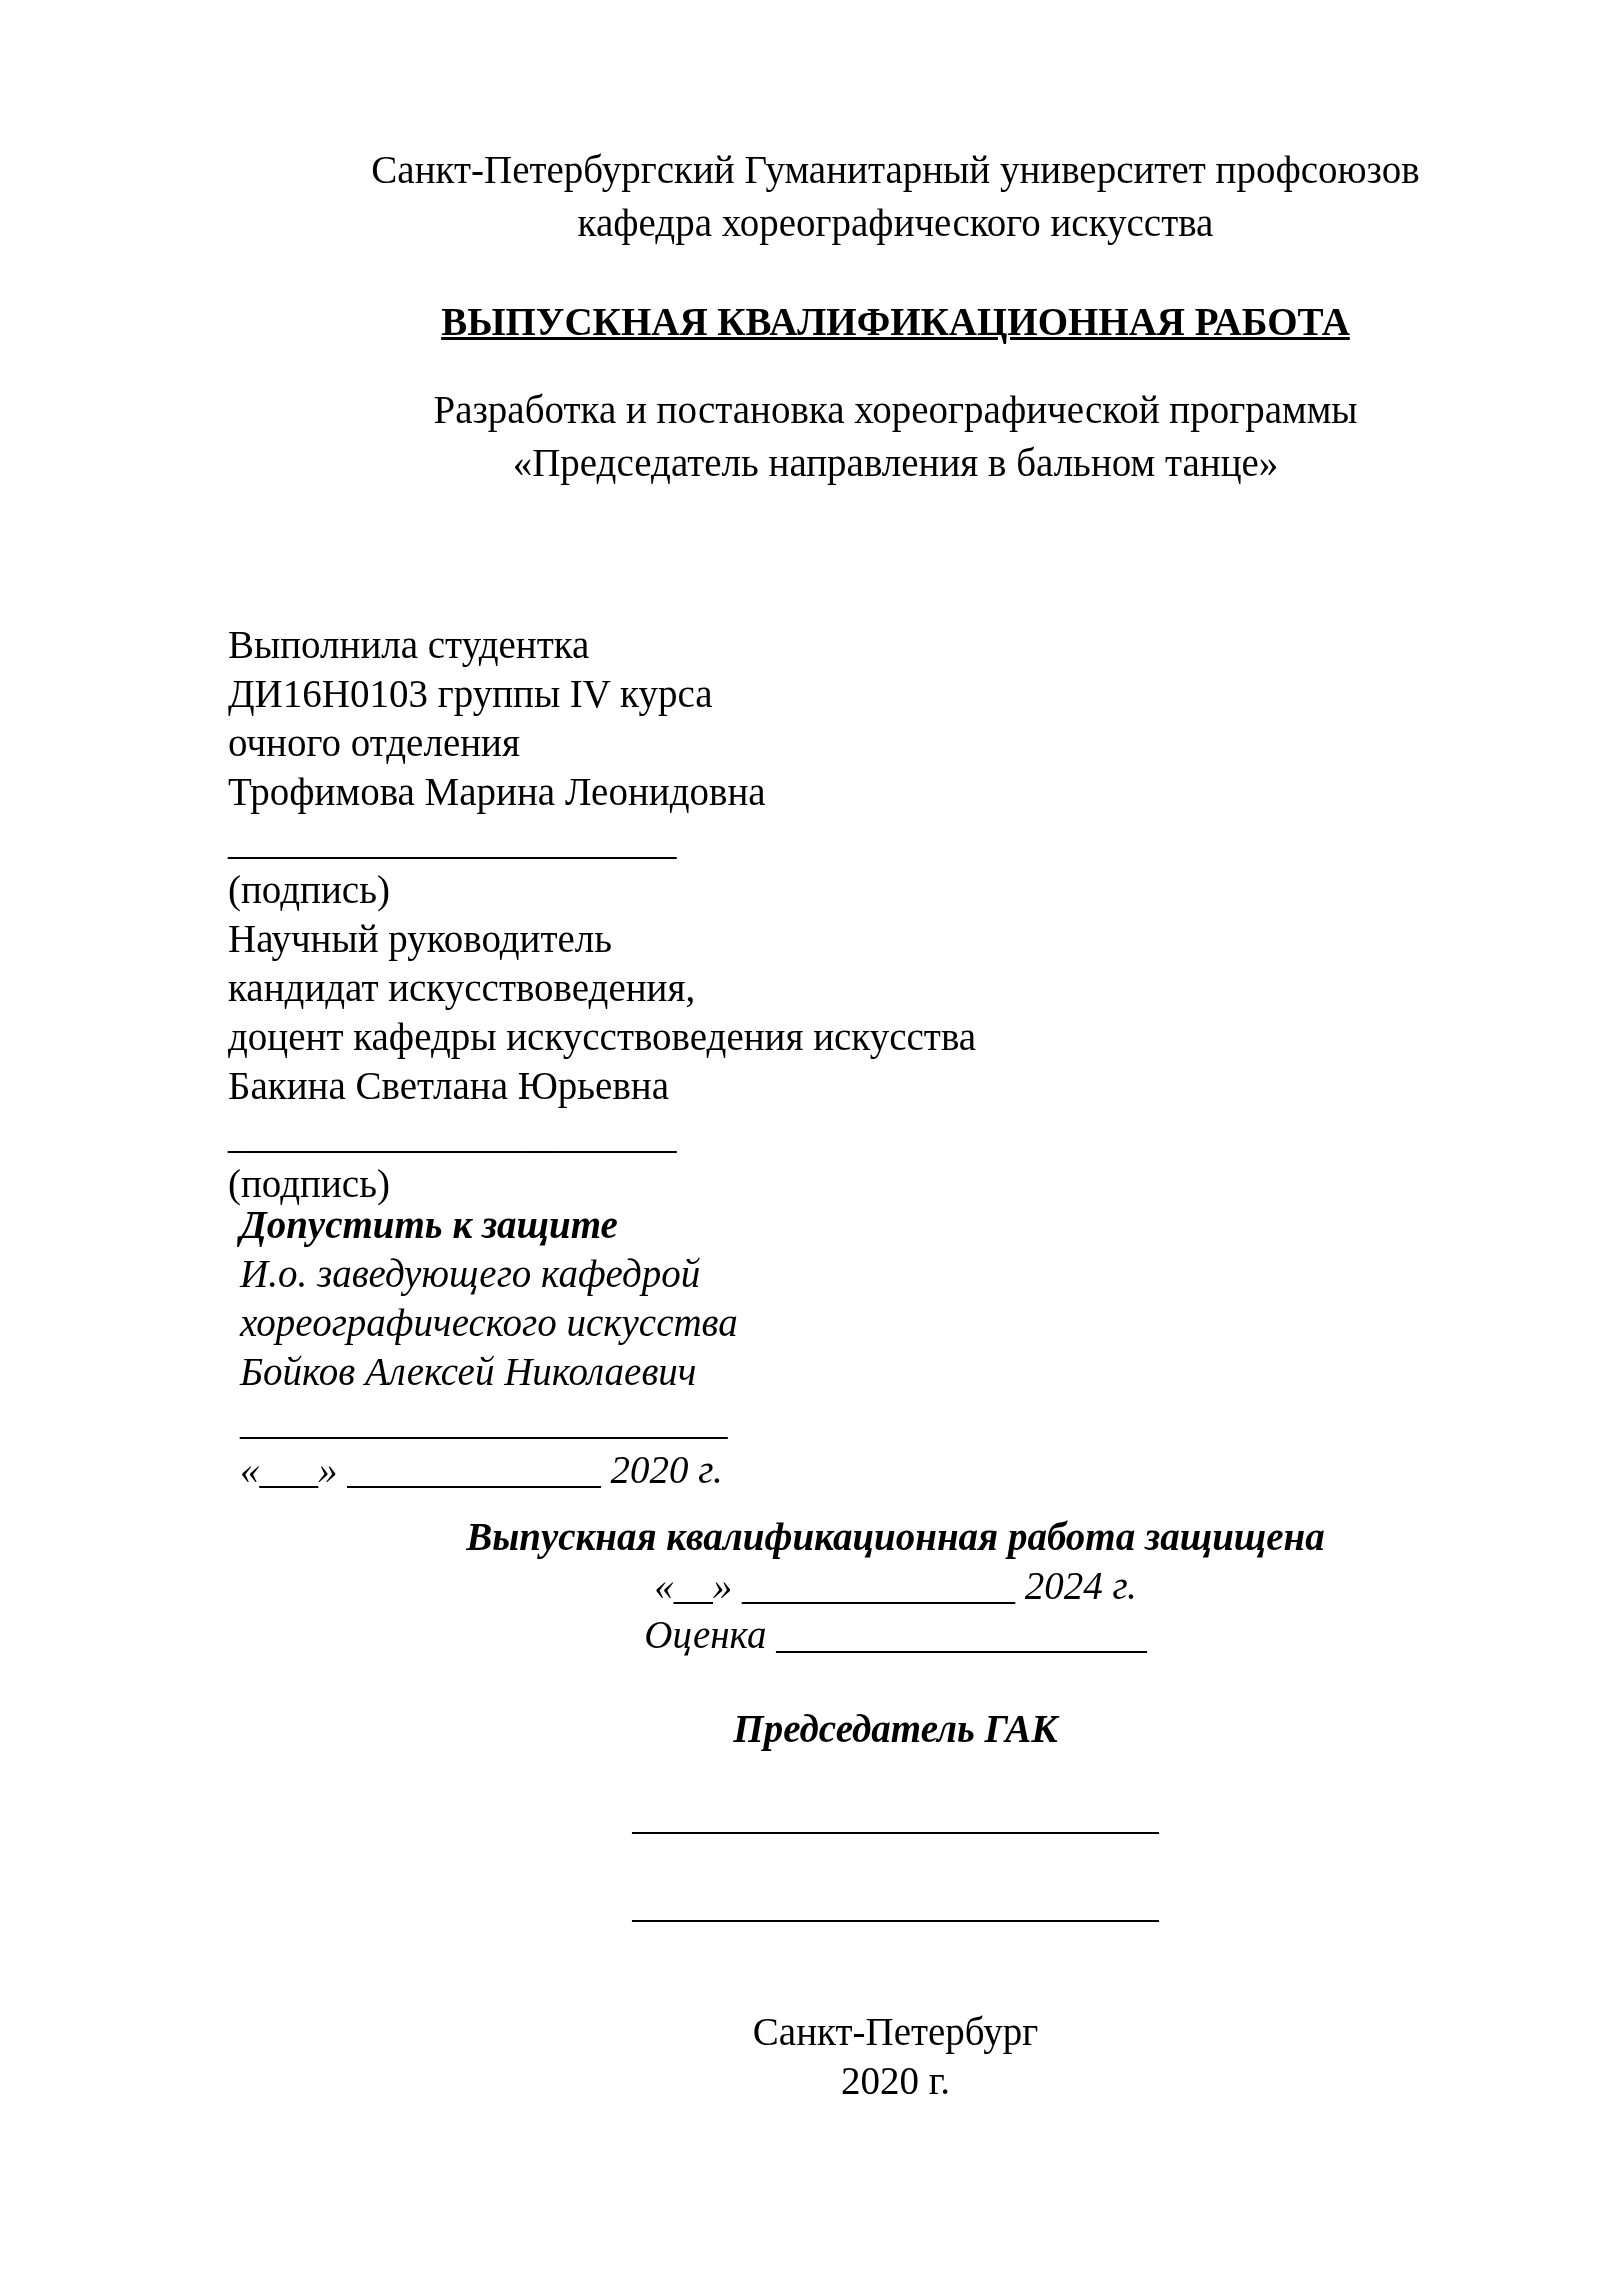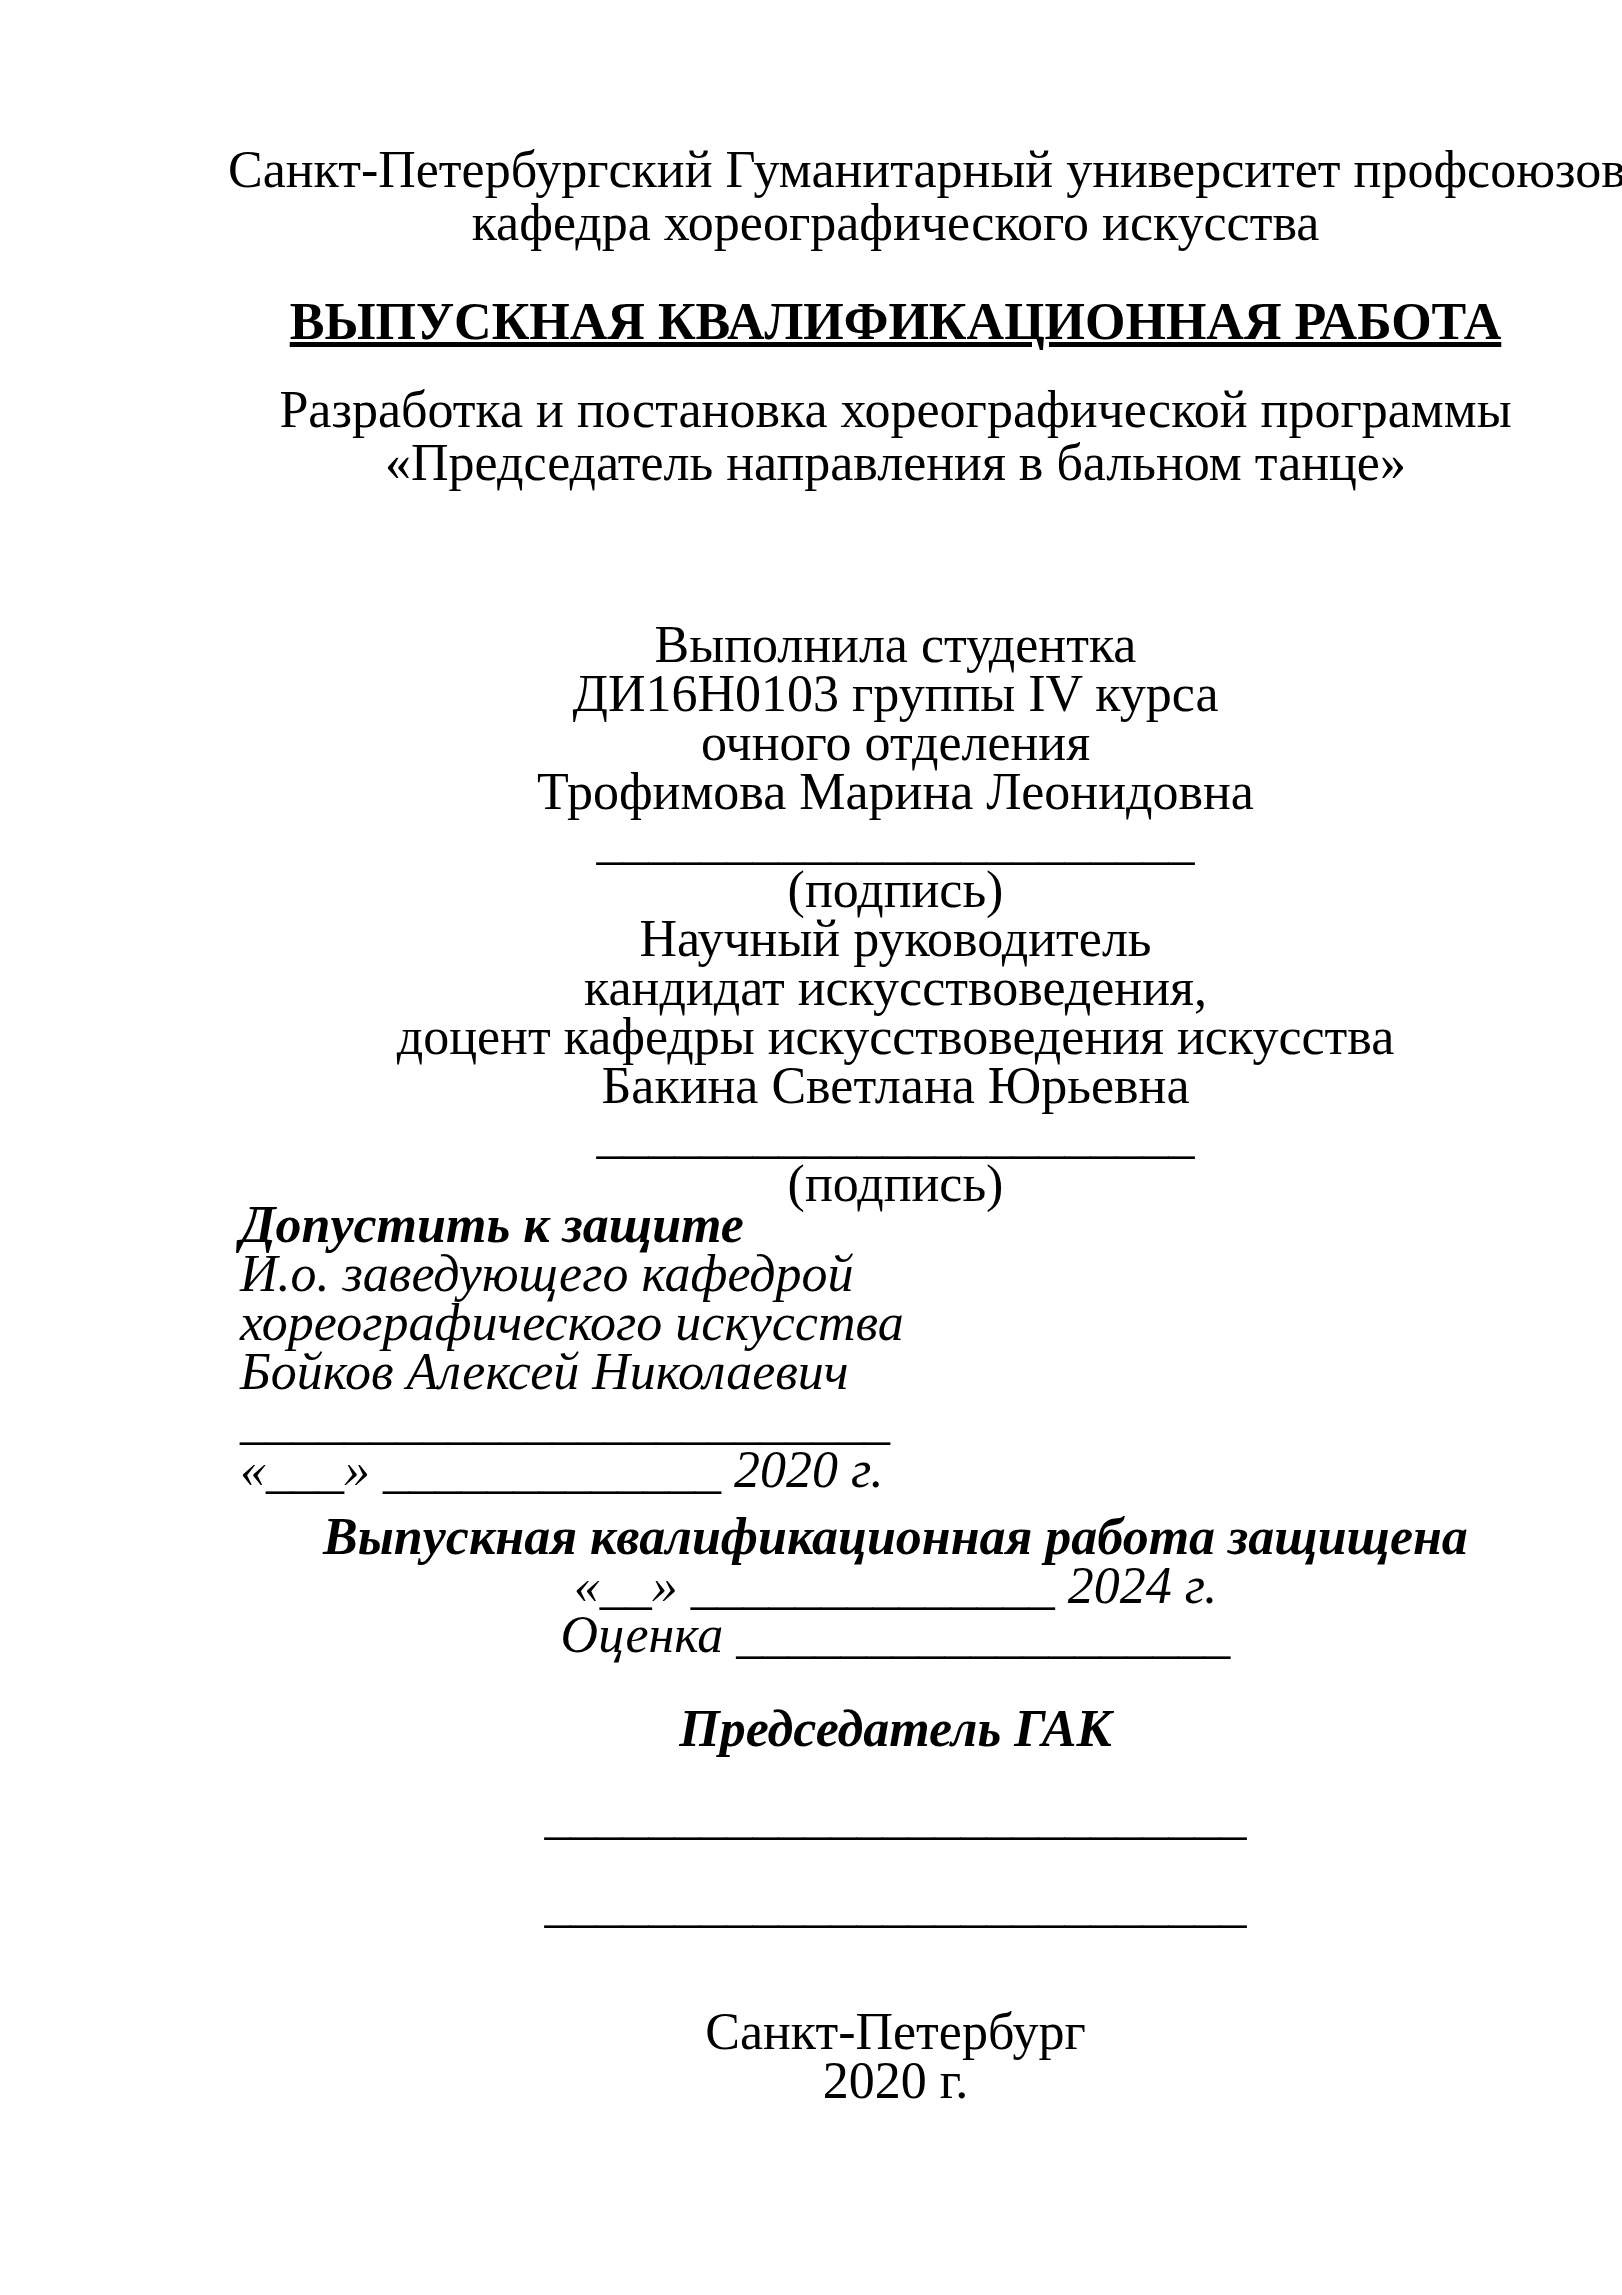--- a/index.html
+++ b/index.html
@@ -7,31 +7,31 @@
     padding: 0;
     background: #ffffff;
   }
   .page {
     position: relative;
     width: 1623px;
     height: 2295px;
     background: #ffffff;
     color: #000000;
     font-family: "Liberation Serif", "DejaVu Serif", serif;
-    font-size: 52px;
+    font-size: 39px;
     line-height: 49px;
     overflow: hidden;
   }
   .content-block {
     position: absolute;
     left: 228px;
     width: 1335px;
   }
   .centered { text-align: center; }
-  .right-aligned { text-align: center; }
+  .right-aligned { text-align: left; }
   .left-aligned { text-align: left; margin-left: 12px; }
   .bold { font-weight: bold; }
   .italic { font-style: italic; }
   .header-block { top: 143px; line-height: 53px; }
   .title-block { top: 297px; text-decoration: underline; }
   .subtitle-block { top: 383px; line-height: 53px; }
   .performer-block { top: 620px; }
   .approval-block { top: 1200px; }
   .defense-block { top: 1512px; }
   .chairman-title-block { top: 1704px; }

